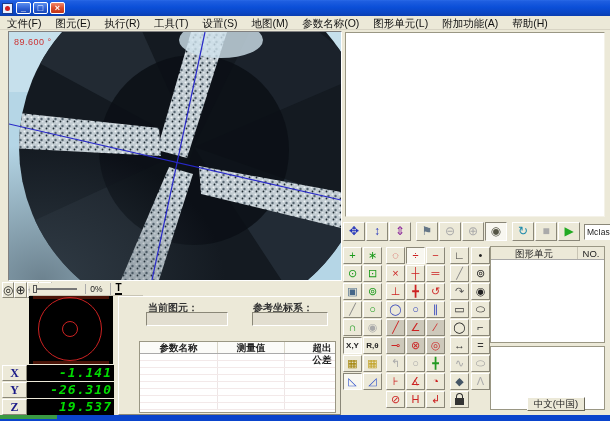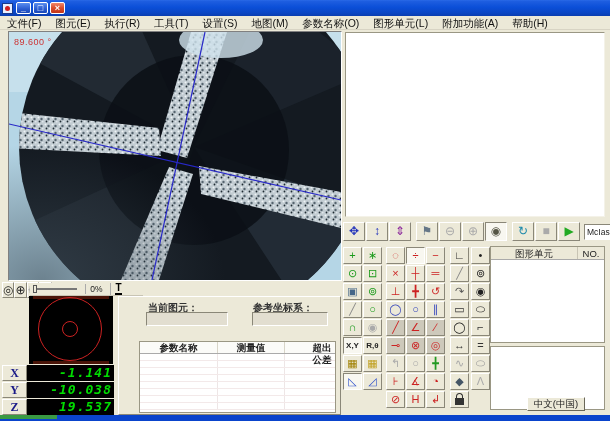--- a/index.html
+++ b/index.html
@@ -312,21 +312,21 @@
     <div class="ring" style="left:9px; top:1px; width:64px; height:64px;"></div>
     <div class="ring" style="left:33px; top:25px; width:16px; height:16px;"></div>
   </div>
 
   <div class="dro" style="top:365px;">
     <div class="axis">X</div>
     <div class="aval">-1.141</div>
   </div>
   <div class="dro" style="top:382px;">
     <div class="axis">Y</div>
-    <div class="aval">-10.038</div>
+    <div class="aval">-26.310</div>
   </div>
   <div class="dro" style="top:399px;">
     <div class="axis">Z</div>
     <div class="aval">19.537</div>
   </div>
 
   <div class="tabpanel">
     <div class="tabbody">
       <div class="flabel" style="left:29px; top:4px;font-family:Liberation Mono, monospace;">当前图元：</div>
       <div class="flabel" style="left:134px; top:4px;">参考坐标系：</div>

